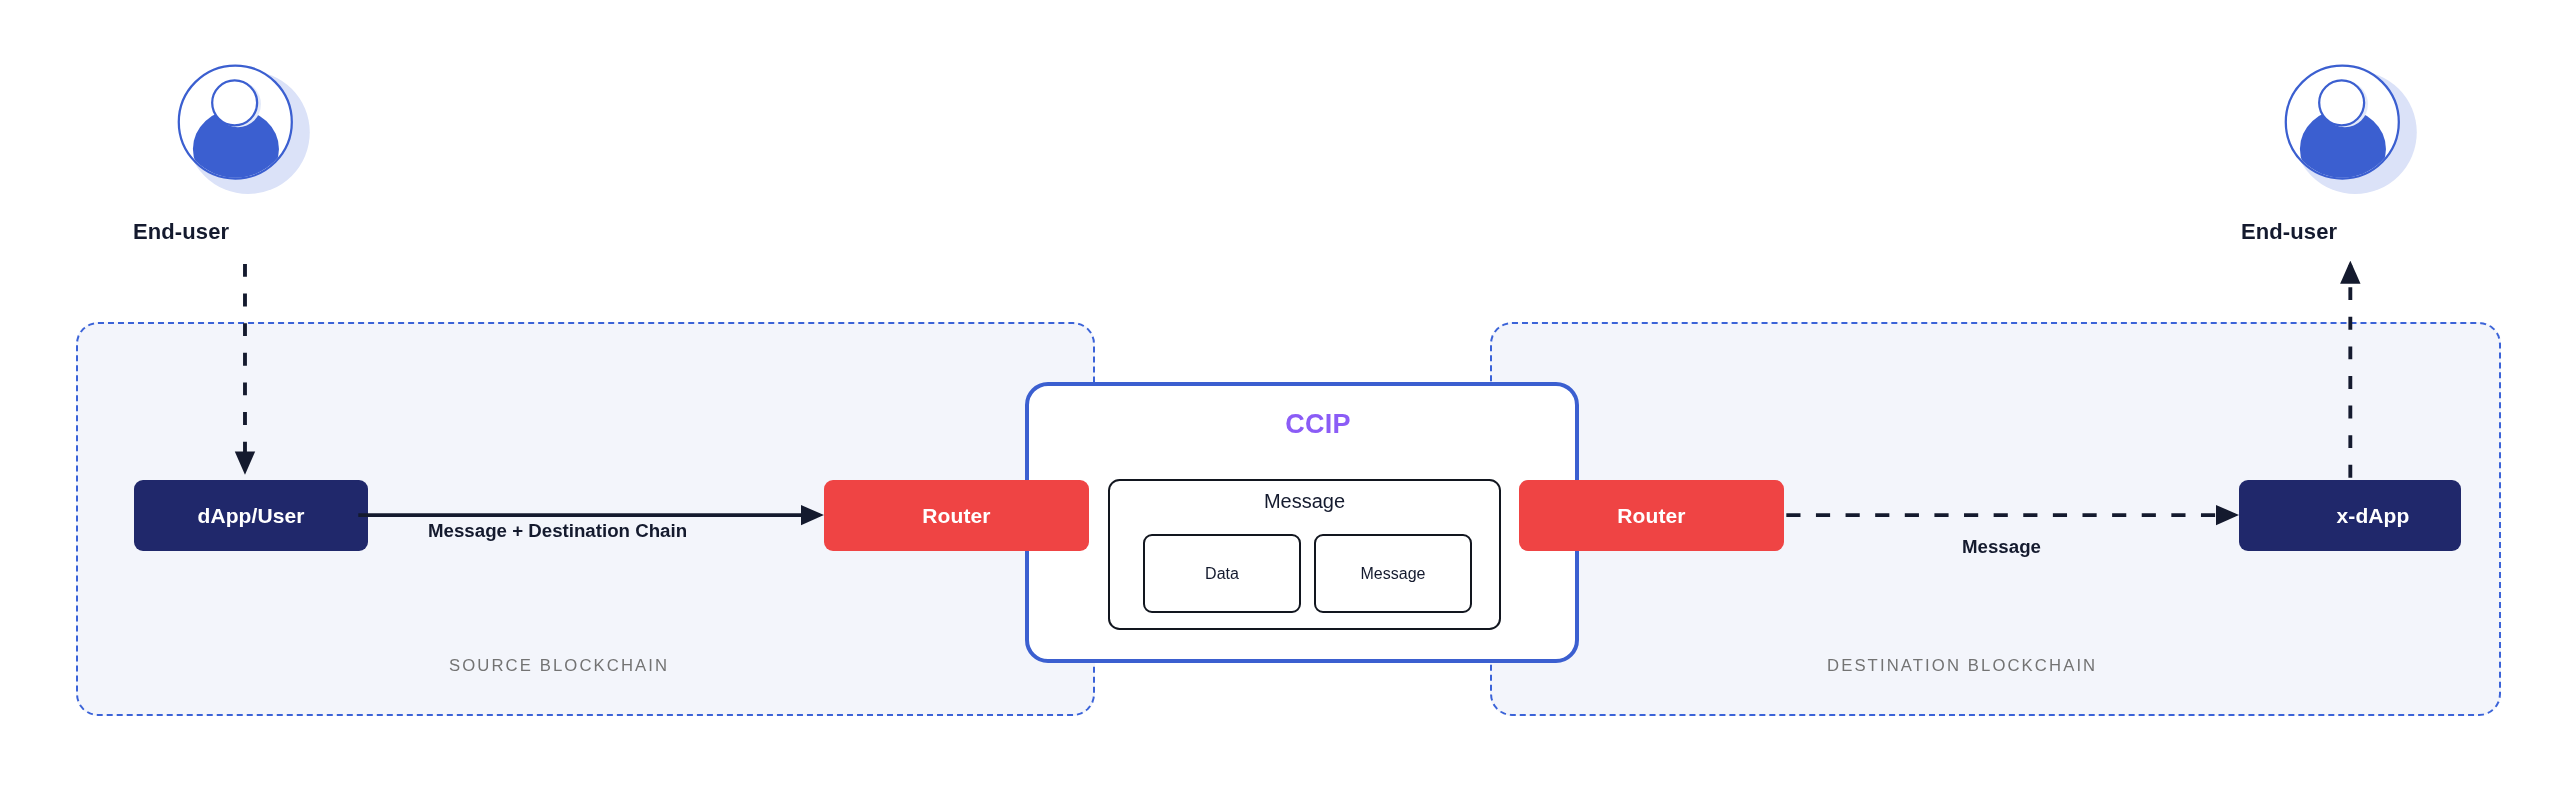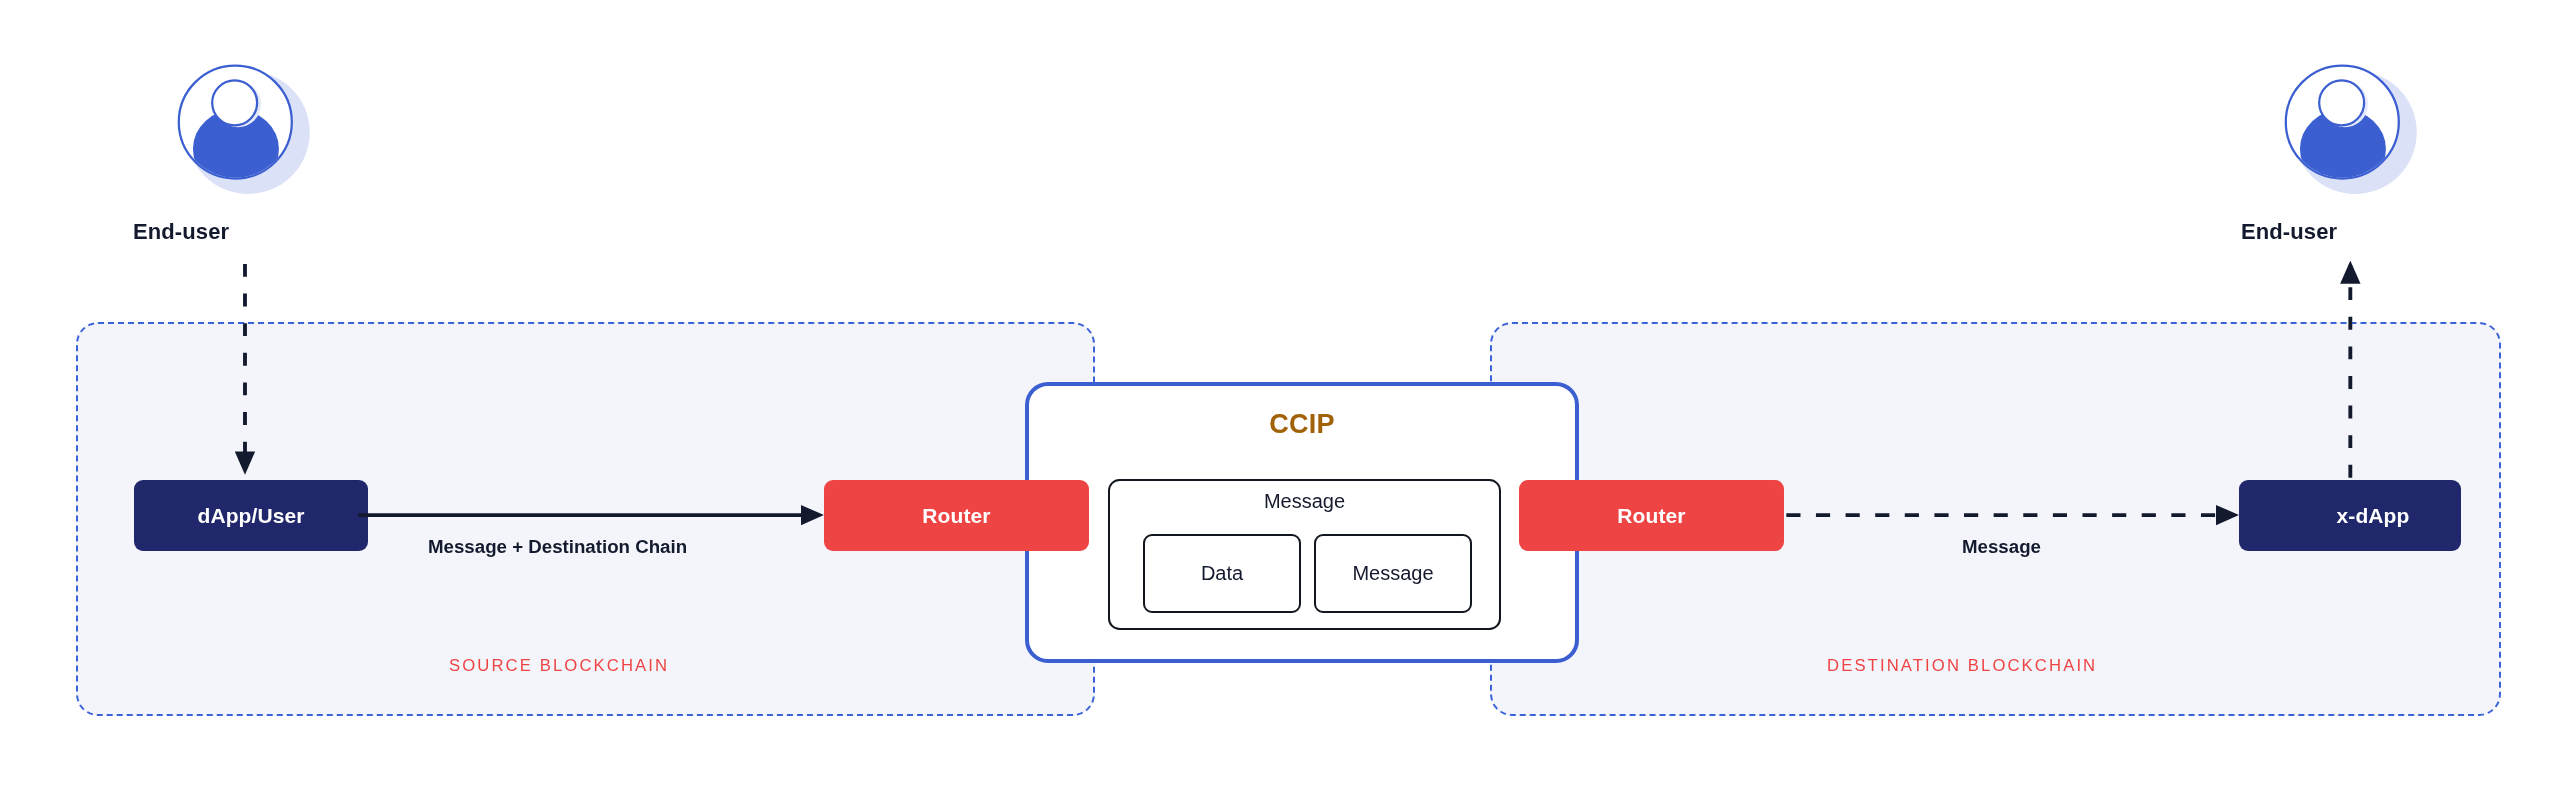--- a/index.html
+++ b/index.html
@@ -27,21 +27,21 @@
     box-sizing: border-box;
   }
   #region-source  { left: 76px;  top: 322px;  width: 1019px; height: 394px; }
   #region-dest    { left: 1490px; top: 322px;  width: 1011px; height: 394px; }
 
   .region-label {
     position: absolute;
     top: 656px;
     font-size: 16.7px;
     letter-spacing: 2.1px;
-    color: #ef4444;
+    color: #737373;
     font-weight: 400;
     white-space: nowrap;
   }
   #label-source { left: 449px; }
   #label-dest   { left: 1827px; }
 
   
   .avatar-wrap {
     position: absolute;
     width: 140px;
@@ -95,24 +95,25 @@
     border-radius: 23px;
     box-sizing: border-box;
     z-index: 4;
   }
   #ccip-title {
     position: absolute;
     left: 0;
     top: 22.5px;
     width: 100%;
     text-align: center;
-    color: #a16207;
+    color: #8b5cf6;
     font-size: 27px;
     font-weight: 700;
     letter-spacing: 0.3px;
+    padding-left: 16px;
   }
   #message-box {
     position: absolute;
     left: 79px;
     top: 93px;
     width: 393px;
     height: 151px;
     border: 2.6px solid #12161f;
     border-radius: 11.6px;
     background: #ffffff;
@@ -133,21 +134,21 @@
     top: 53px;
     width: 158px;
     height: 79px;
     border: 2.6px solid #12161f;
     border-radius: 9px;
     background: #ffffff;
     box-sizing: border-box;
     display: flex;
     align-items: center;
     justify-content: center;
-    font-size: 20px;
+    font-size: 16px;
     color: #141a2e;
   }
   #chip-data   { left: 33px; }
   #chip-tokens { left: 204px; }
 
   
   #connectors {
     position: absolute;
     left: 0;
     top: 0;
@@ -157,21 +158,21 @@
     pointer-events: none;
   }
   .edge-label {
     position: absolute;
     font-size: 18.7px;
     font-weight: 700;
     color: #141a2e;
     white-space: nowrap;
     z-index: 7;
   }
-  #label-msg-dest-chain { left: 428px;  top: 536px; }
+  #label-msg-dest-chain { left: 428px;  top: 520px; }
   #label-msg            { left: 1962px; top: 536px; }
 </style>
 </head>
 <body>
 
 <div id="stage">
 
   <div class="region" id="region-source"></div>
   <div class="region" id="region-dest"></div>
 

